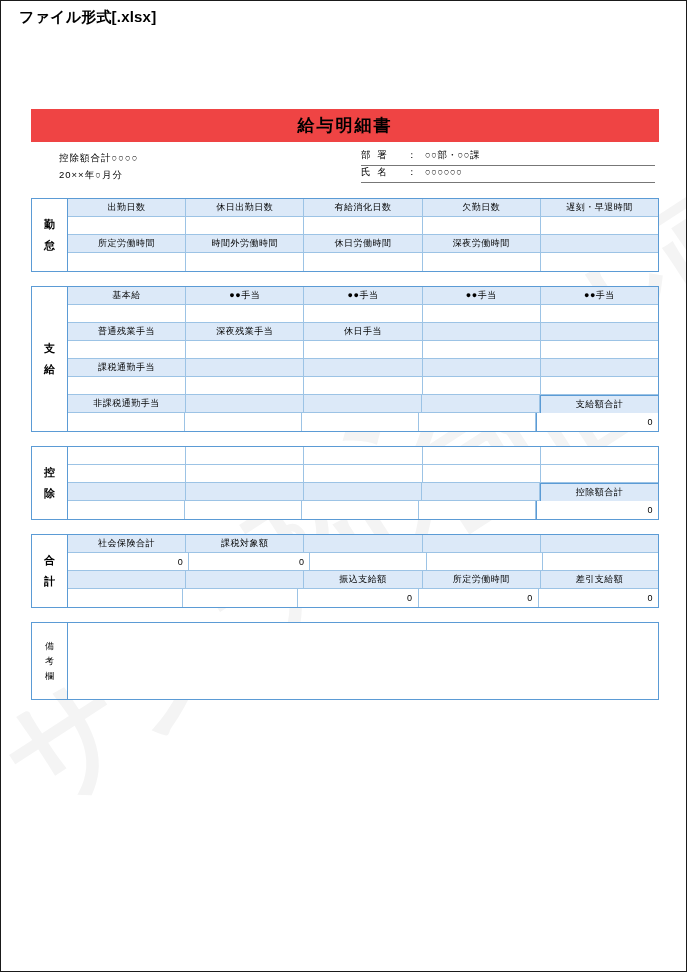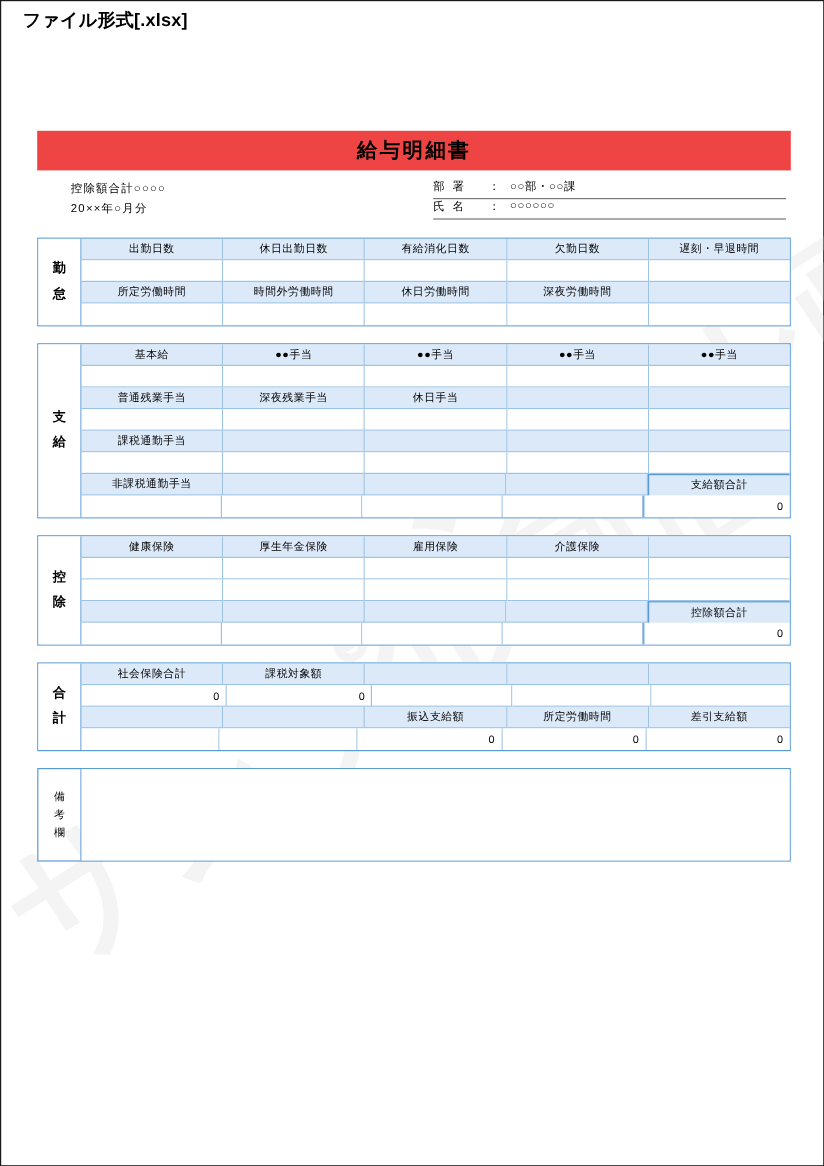--- a/index.html
+++ b/index.html
@@ -349,27 +349,20 @@
         </div>
     </div>
 
     <div class="block">
       <div class="block-label">
         <span>控</span>
         <span>除</span>
       </div>
       <div class="grid">
           <div class="row">
-            <div class="cell hdr">健康保険</div>
-            <div class="cell hdr">厚生年金保険</div>
-            <div class="cell hdr">雇用保険</div>
-            <div class="cell hdr">介護保険</div>
-            <div class="cell hdr-blank"></div>
-          </div>
-          <div class="row">
             <div class="cell blank"></div>
             <div class="cell blank"></div>
             <div class="cell blank"></div>
             <div class="cell blank"></div>
             <div class="cell blank"></div>
           </div>
           <div class="row">
             <div class="cell blank"></div>
             <div class="cell blank"></div>
             <div class="cell blank"></div>

